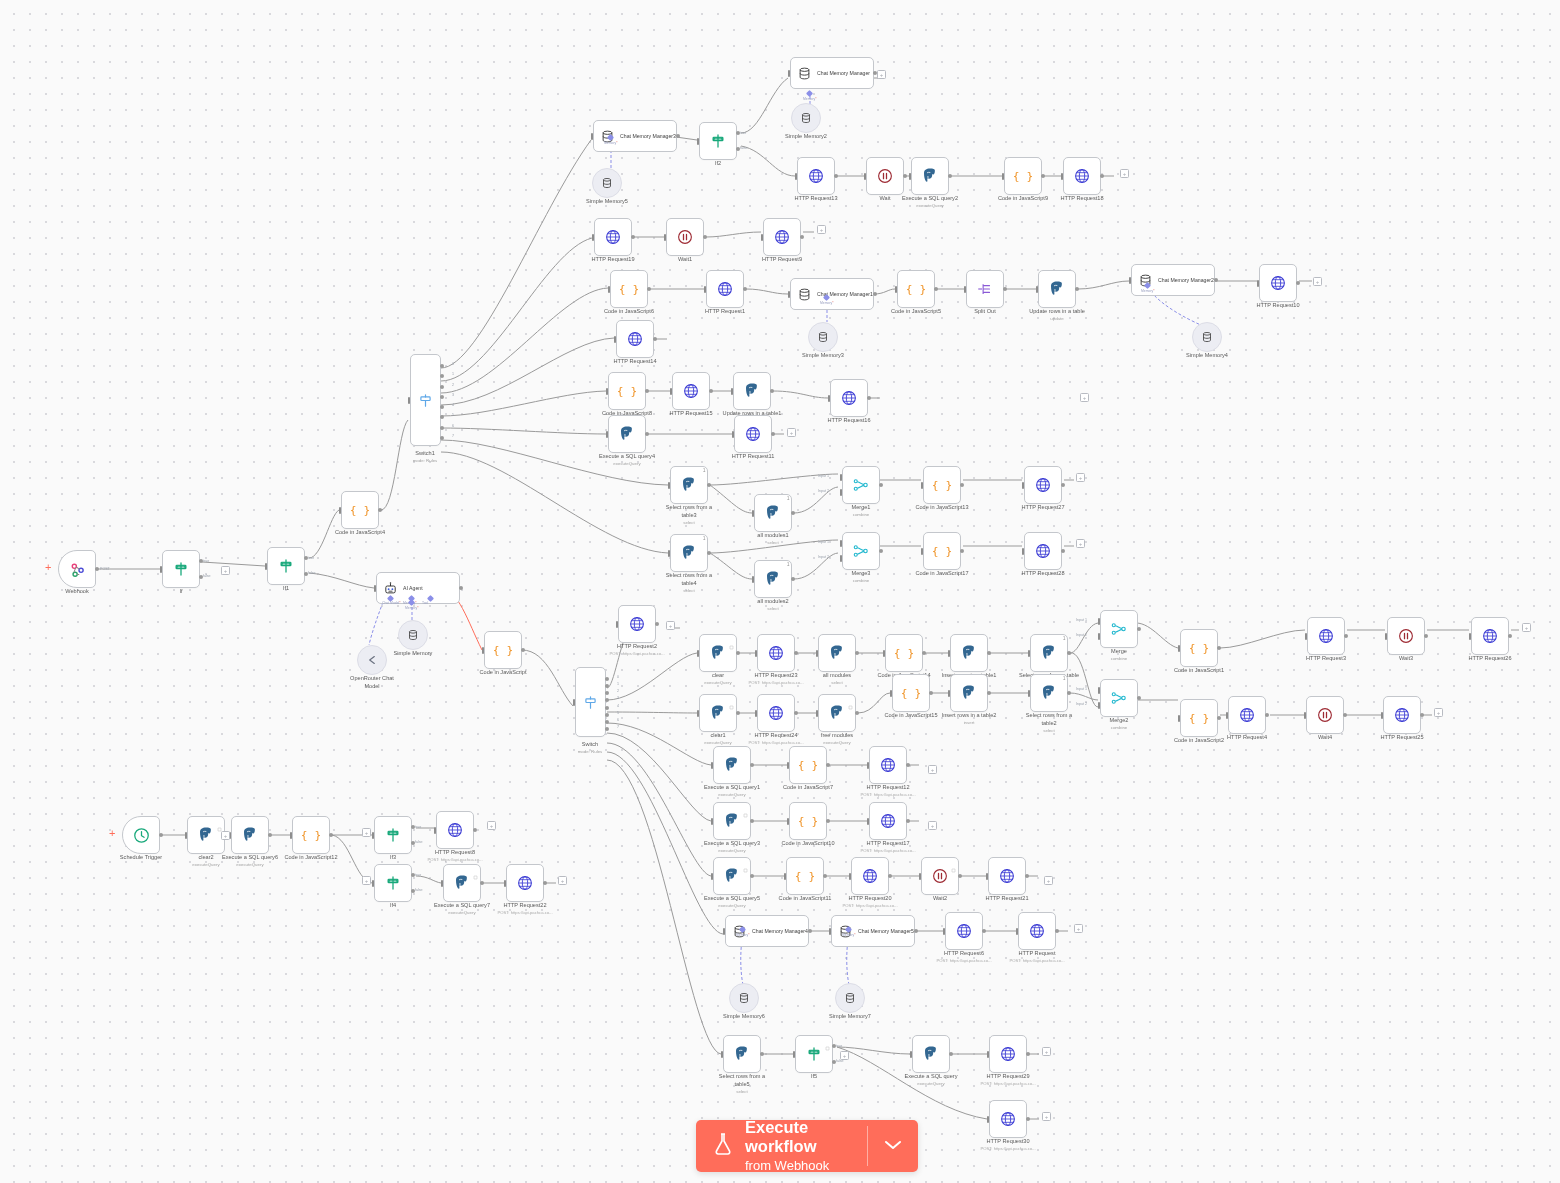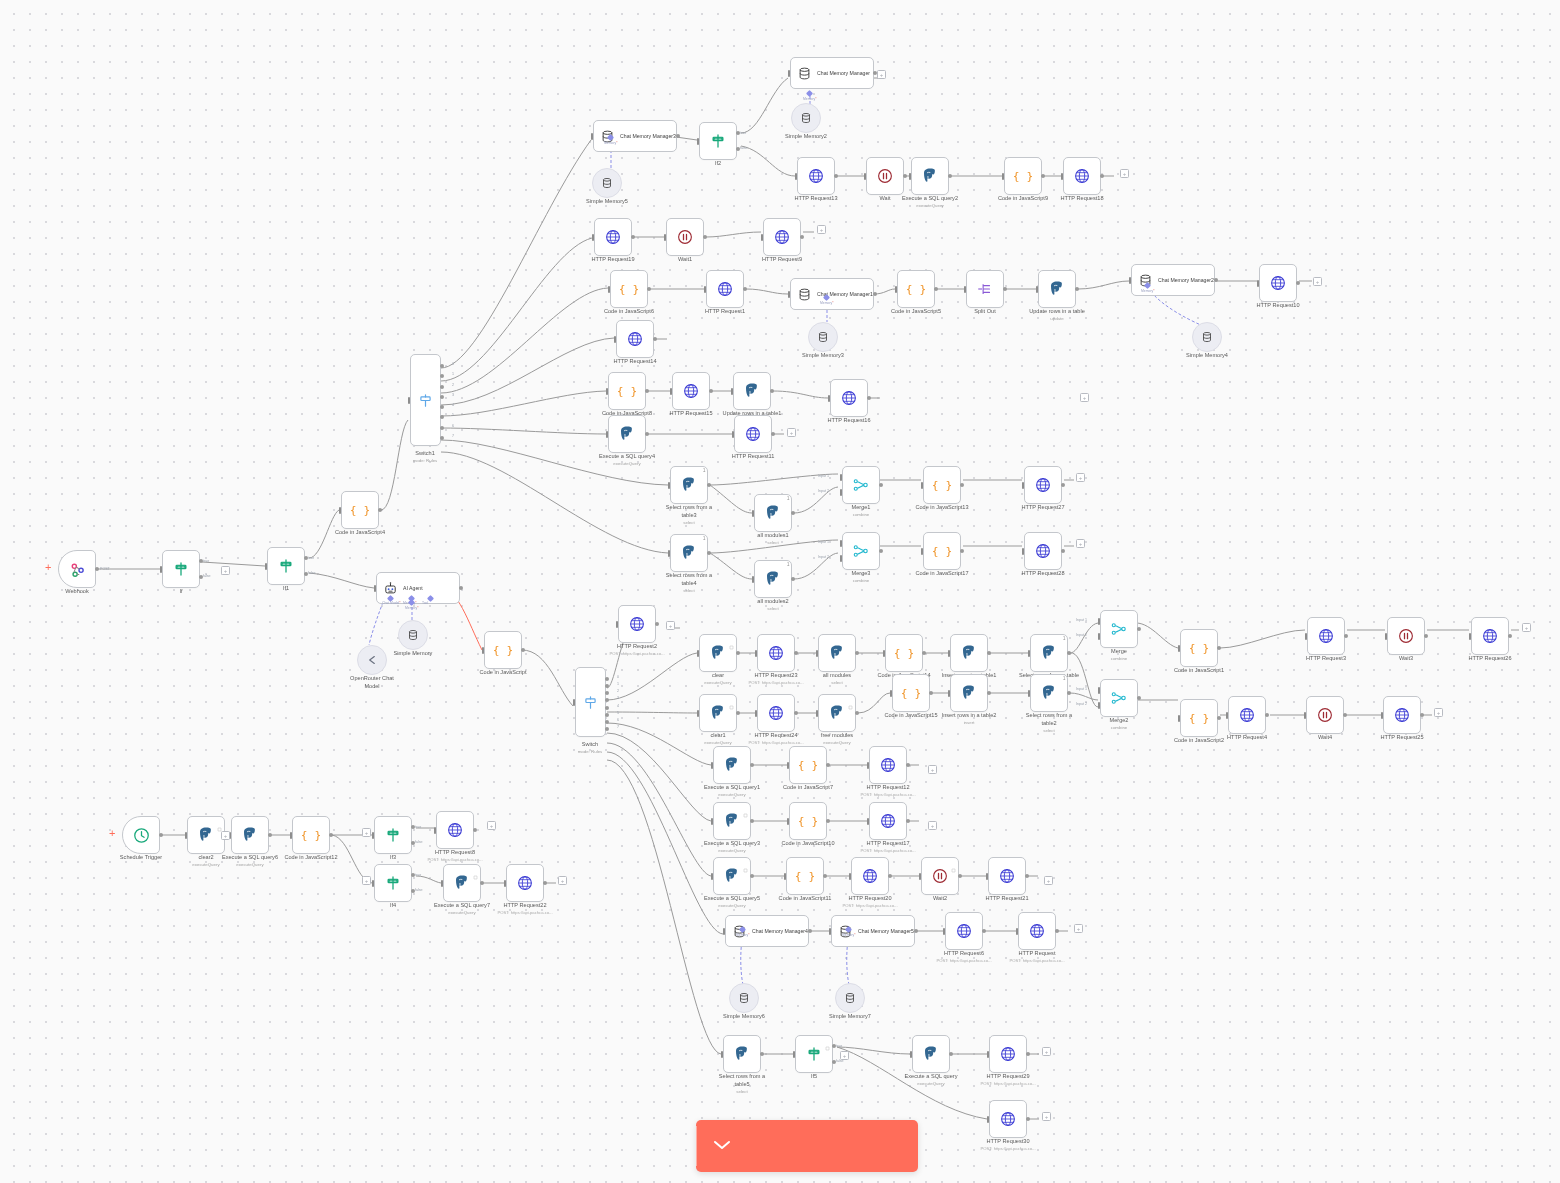--- a/index.html
+++ b/index.html
@@ -1512,20 +1512,31 @@
             <path d="M3.5 12h17M5 7.6h14M5 16.4h14" stroke="#3b3bd4" stroke-width="1.1"></path>
           </svg>
         <span class="pin"></span>
         <span class="pout"></span>
       </div>
         <div class="cap"><span>HTTP Request22</span><span class="subm">POST: https://api.pachca.co...</span></div>
       </div>
     </div>
 
 <div class="exec-btn">
+  <div class="exec-main">
+    <span>
+      <svg width="20" height="24" viewBox="0 0 20 24">
+            <path d="M8 2h4M9 2v7L3.5 19a2 2 0 0 0 1.7 3h9.6a2 2 0 0 0 1.7-3L11 9V2" fill="none" stroke="#fff" stroke-width="1.6" stroke-linejoin="round"></path>
+          </svg>
+    </span>
+    <span>
+      <span class="exec-txt1">Execute workflow</span><br>
+      <span class="exec-txt2">from Webhook</span>
+    </span>
+  </div>
   <div class="exec-div"></div>
   <div class="exec-caret">
     <span>
       <svg width="20" height="12" viewBox="0 0 20 12">
             <path d="M3 3 L10 9 L17 3" fill="none" stroke="#fff" stroke-width="2" stroke-linecap="round" stroke-linejoin="round"></path>
           </svg>
     </span>
   </div>
 </div>
 

